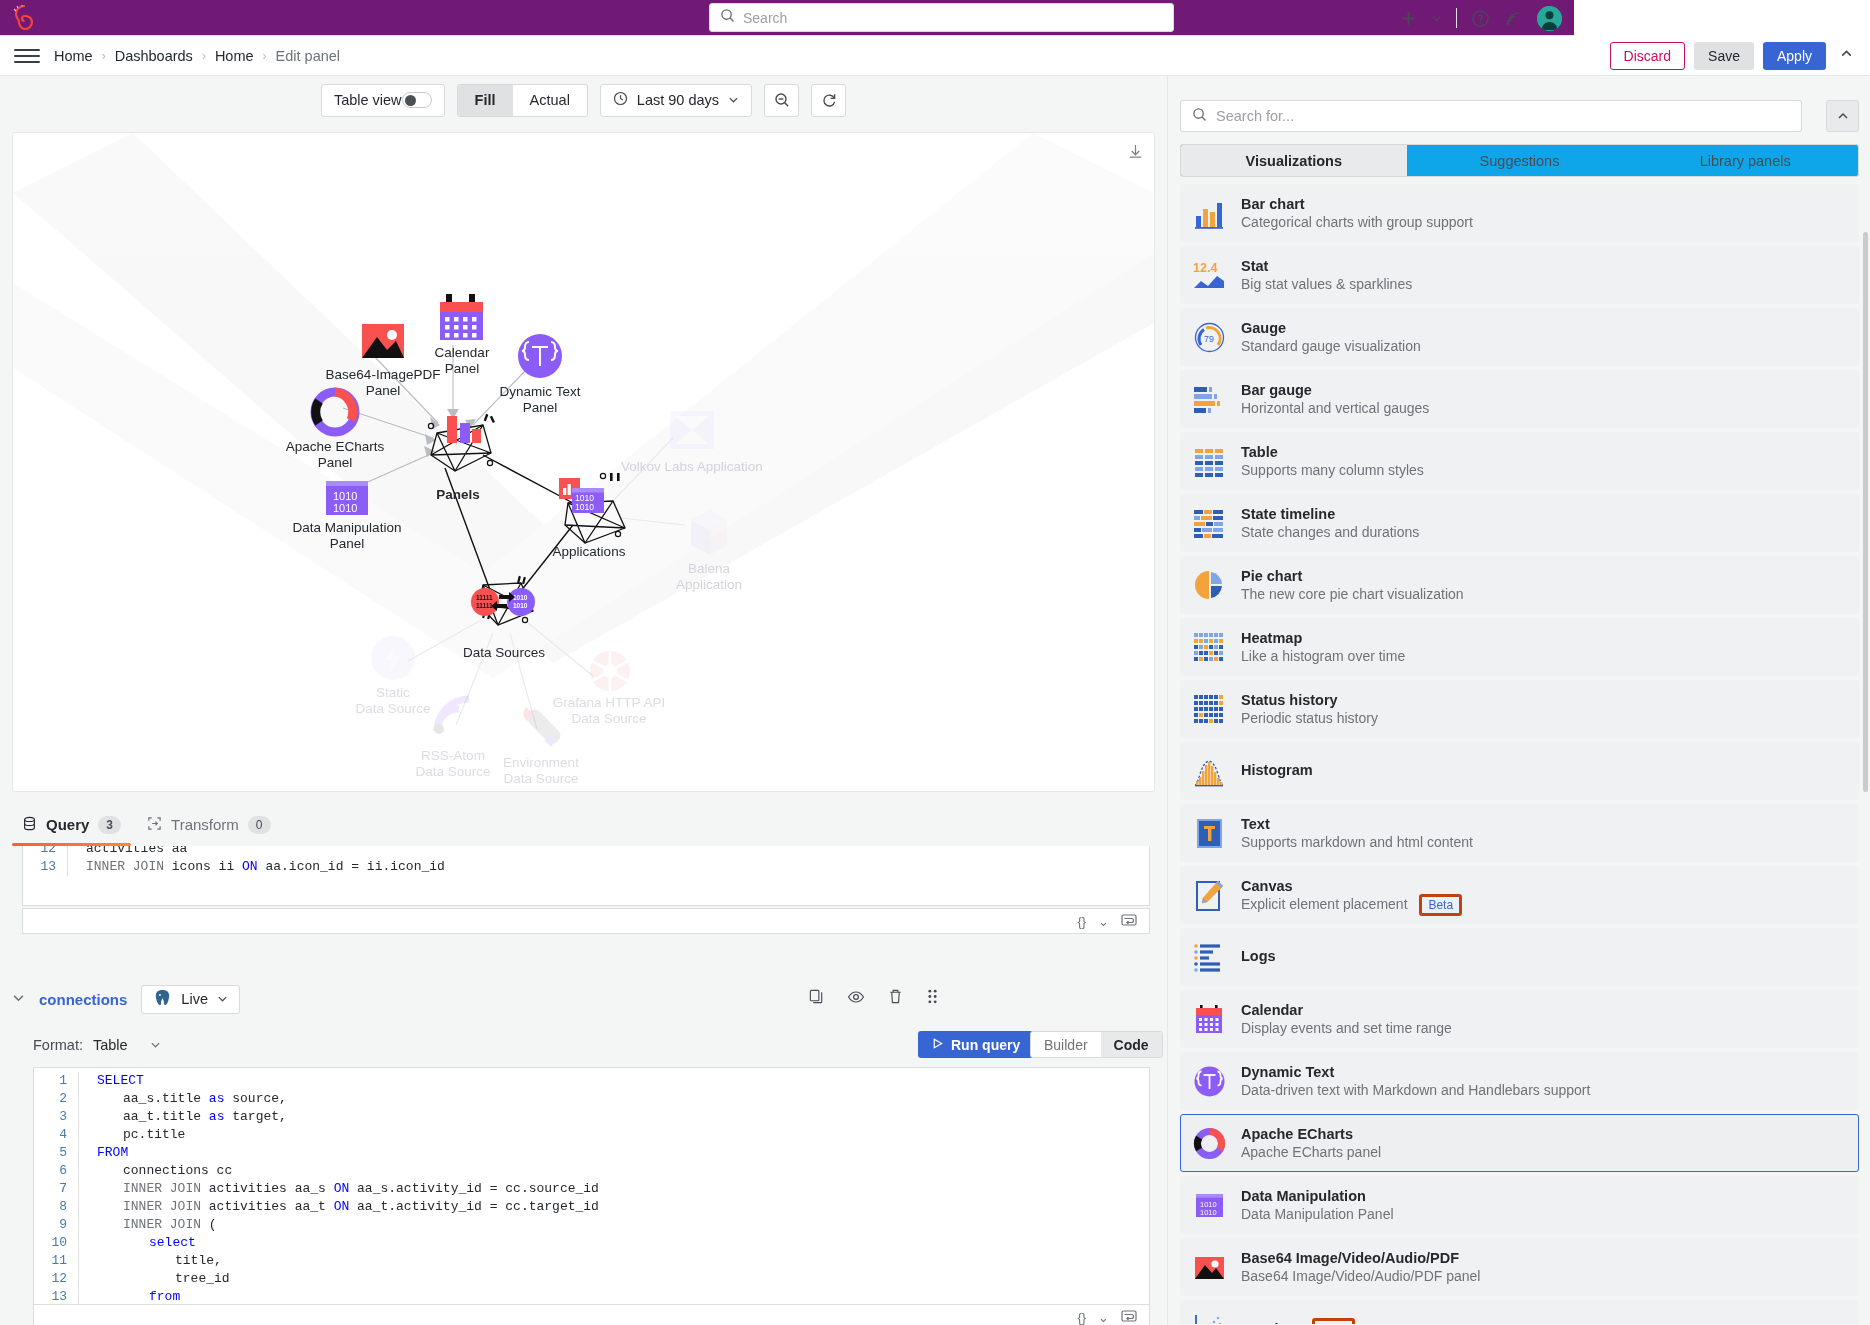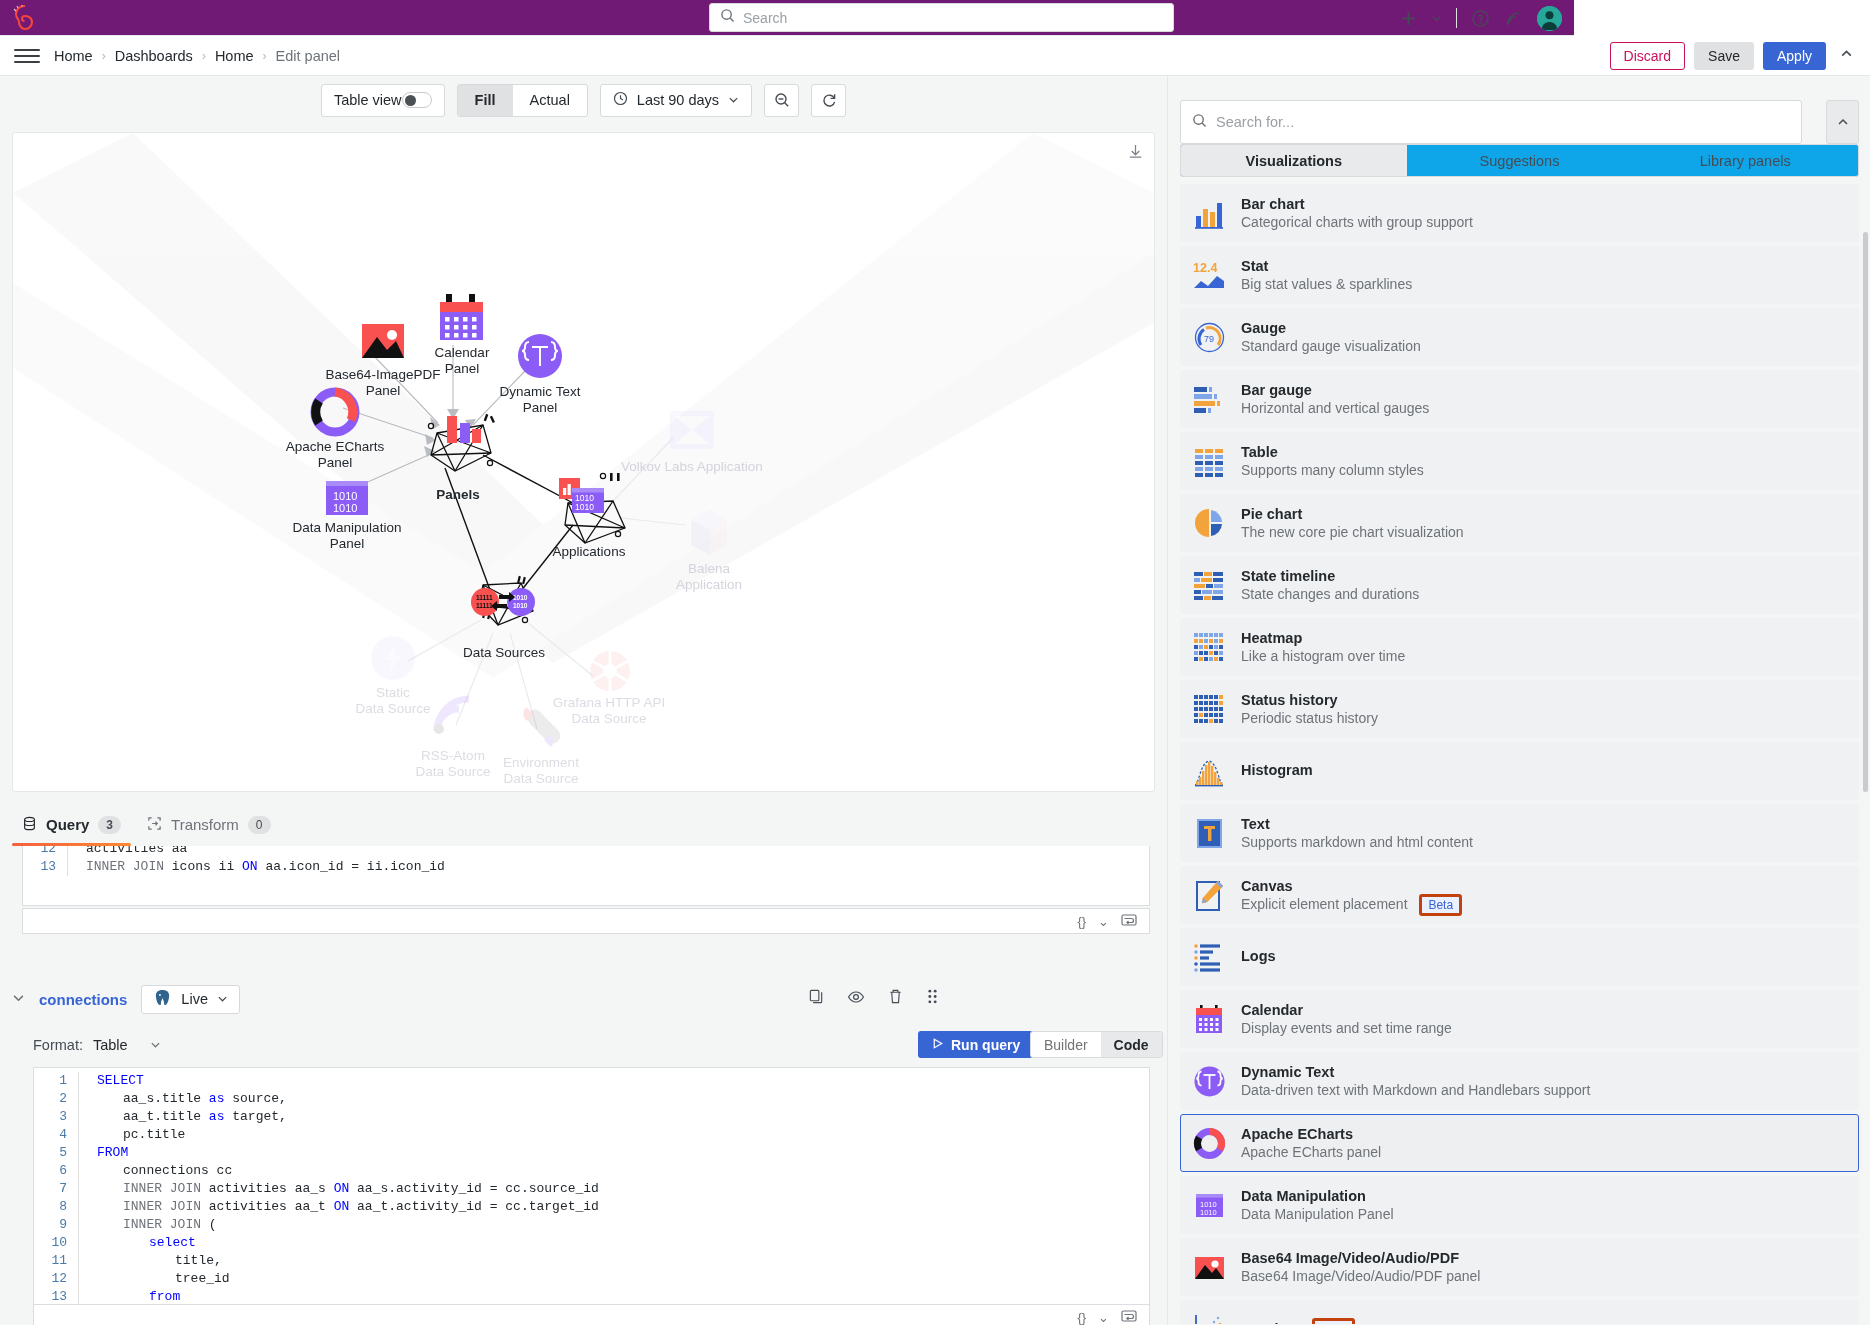--- a/index.html
+++ b/index.html
@@ -105,21 +105,21 @@
   #builder-code .on { background:#e8e9ea; color:#24292e; font-weight:bold;}
 
   #mainsql { position:absolute; left:33px; top:991px; width:1117px; height:238px; background:#fff; border:1px solid #dcdde0; padding-top:4px; overflow:hidden;}
   #mainsql-foot { position:absolute; left:33px; top:1229px; width:1117px; height:26px; background:#fff; border:1px solid #dcdde0; border-top:none; display:flex; align-items:center; justify-content:flex-end; gap:12px; padding-right:12px; color:#6e7379; font-size:13px;}
   .indent1 { padding-left: 26px; }
   .indent2 { padding-left: 52px; }
   .indent3 { padding-left: 78px; }
 
   
   #rightpane { position:absolute; left:1167px; top:76px; width:703px; height:1249px; background:#f4f5f5; border-left:1px solid #e6e7e8; }
-  #viz-search-row { position:absolute; left:12px; top:24px; width:679px; height:44px; display:flex; gap:24px;}
+  #viz-search-row { position:absolute; left:12px; top:24px; width:679px; height:32px; display:flex; gap:24px;}
   #viz-search { flex:1; border:1px solid #d8d9da; border-radius:3px; background:#fff; display:flex; align-items:center; gap:9px; padding:0 11px;}
   #viz-search .ph { color:#9aa0a6; font-size:14.5px;}
   #viz-collapse { width:33px; border:1px solid #d8d9da; border-radius:3px; background:#e9eaeb; display:flex; align-items:center; justify-content:center; cursor:pointer;}
   #viz-tabs { position:absolute; left:12px; top:68px; width:679px; height:33px; border:1px solid #d8d9da; border-radius:3px; background:#0ea5e9; display:flex; overflow:hidden; font-size:14.5px;}
   #viz-tabs > div { flex:1; display:flex; align-items:center; justify-content:center; cursor:pointer; color:#464c54;}
   #viz-tabs .on { background:#e9eaeb; color:#24292e; font-weight:bold;}
 
   #viz-list { position:absolute; left:12px; top:108px; width:679px; height:1140px; overflow:hidden; }
   .vitem { height:58px; background:#f0f1f2; border-radius:3px; margin-bottom:4px; display:flex; align-items:center; padding:0 10px; gap:13px; cursor:pointer; border:1px solid transparent;}
   .vitem.selected { border-color:#3865d4; background:#eeeff0;}
@@ -799,34 +799,20 @@
       </span>
       <span class="vtext">
         <span class="vtitle">Table</span>
         <span class="vdesc">Supports many column styles</span>
       </span>
     </div>
 
     <div class="vitem">
       <span class="vicon">
         <svg width="33" height="33" viewBox="0 0 33 33">
-          <path d="M16 16 L16 2 A14 14 0 1 0 16 30 Z" fill="#f2a33c"></path>
-          <path d="M18 15 L18 3 A13 13 0 0 1 29 15 Z" fill="#7fa6e8"></path>
-          <path d="M18 17 L29 17 A13 13 0 0 1 18 29 Z" fill="#2f5fb5"></path>
-        </svg>
-      </span>
-      <span class="vtext">
-        <span class="vtitle">Pie chart</span>
-        <span class="vdesc">The new core pie chart visualization</span>
-      </span>
-    </div>
-
-    <div class="vitem">
-      <span class="vicon">
-        <svg width="33" height="33" viewBox="0 0 33 33">
           <g>
               <rect x="1" y="3" width="9" height="4" fill="#2f5fb5"></rect>
               <rect x="11" y="3" width="8" height="4" fill="#f2a33c"></rect>
               <rect x="20" y="3" width="10" height="4" fill="#2f5fb5"></rect>
             </g>
           <g>
               <rect x="1" y="9" width="6" height="4" fill="#7fa6e8"></rect>
               <rect x="8" y="9" width="11" height="4" fill="#f2a33c"></rect>
               <rect x="20" y="9" width="10" height="4" fill="#2f5fb5"></rect>
             </g>
@@ -843,20 +829,34 @@
           <g>
               <rect x="1" y="27" width="9" height="4" fill="#2f5fb5"></rect>
               <rect x="11" y="27" width="7" height="4" fill="#f2a33c"></rect>
               <rect x="19" y="27" width="11" height="4" fill="#2f5fb5"></rect>
             </g>
         </svg>
       </span>
       <span class="vtext">
         <span class="vtitle">State timeline</span>
         <span class="vdesc">State changes and durations</span>
+      </span>
+    </div>
+
+    <div class="vitem">
+      <span class="vicon">
+        <svg width="33" height="33" viewBox="0 0 33 33">
+          <path d="M16 16 L16 2 A14 14 0 1 0 16 30 Z" fill="#f2a33c"></path>
+          <path d="M18 15 L18 3 A13 13 0 0 1 29 15 Z" fill="#7fa6e8"></path>
+          <path d="M18 17 L29 17 A13 13 0 0 1 18 29 Z" fill="#2f5fb5"></path>
+        </svg>
+      </span>
+      <span class="vtext">
+        <span class="vtitle">Pie chart</span>
+        <span class="vdesc">The new core pie chart visualization</span>
       </span>
     </div>
 
     <div class="vitem">
       <span class="vicon">
         <svg width="33" height="33" viewBox="0 0 33 33">
           <g fill="#7fa6e8">
               <rect x="1" y="2" width="4" height="4"></rect>
               <rect x="6" y="2" width="4" height="4"></rect>
               <rect x="11" y="2" width="4" height="4"></rect>

